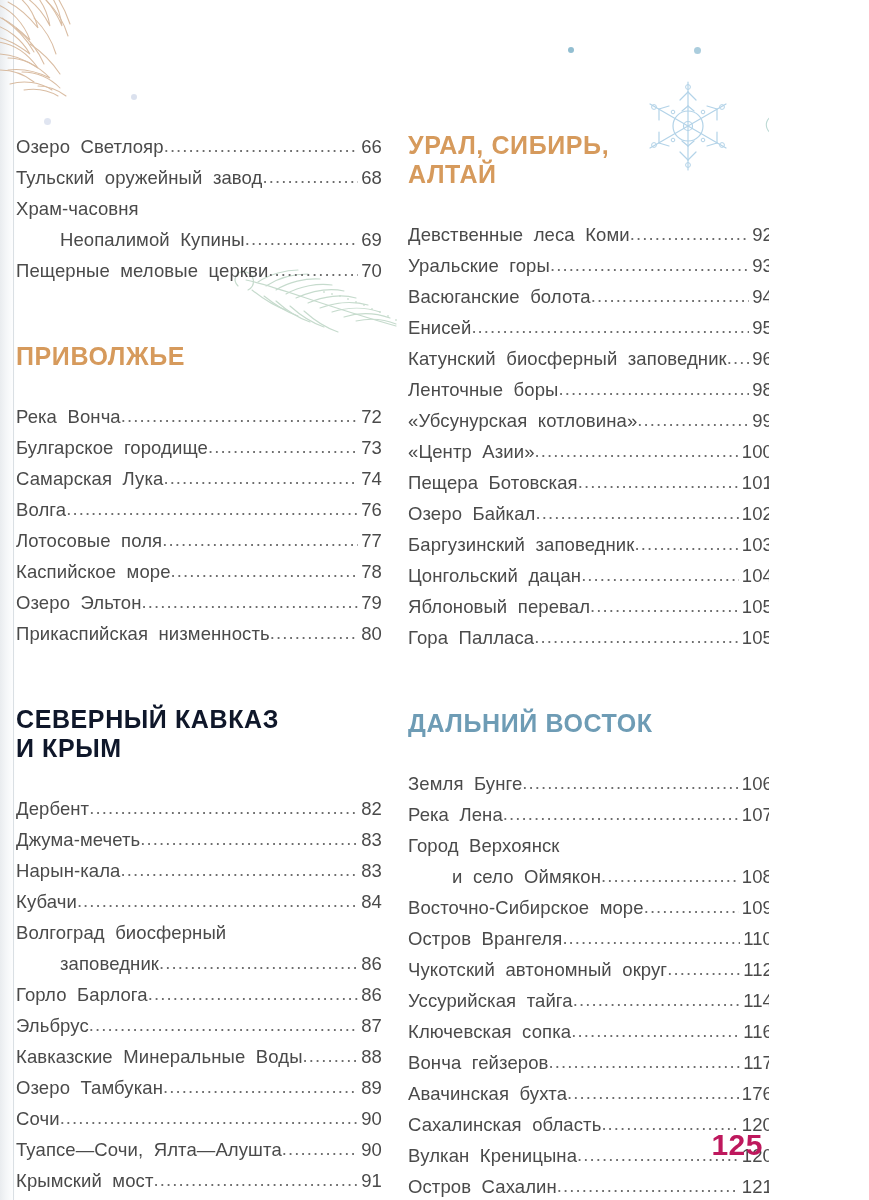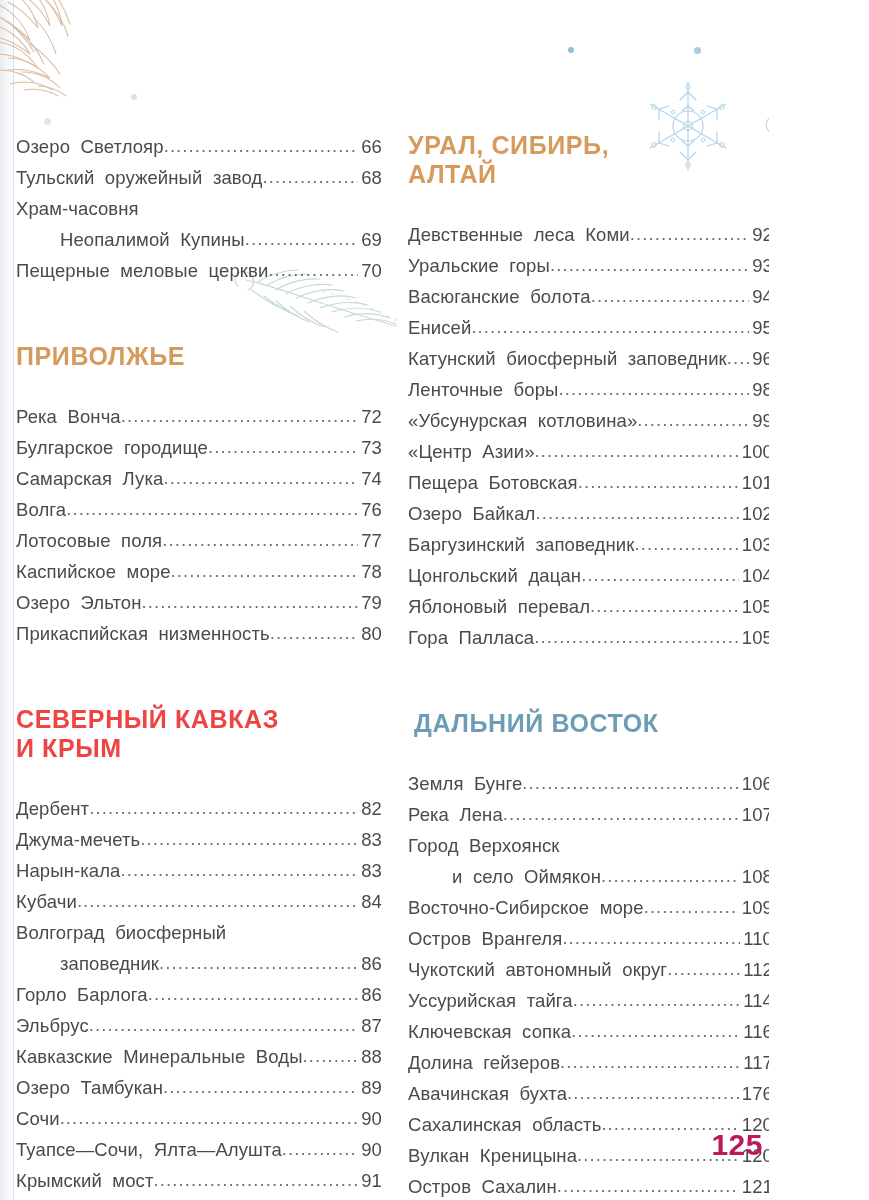--- a/index.html
+++ b/index.html
@@ -50,22 +50,22 @@
   
   .section-heading {
     font-weight: bold;
     font-size: 25px;
     letter-spacing: 0.6px;
     line-height: 1.16;
     text-transform: uppercase;
     white-space: pre-line;
   }
   .sec-orange { color: #d69a5c; }
-  .sec-green  { color: #ef4444; }
-  .sec-blue   { color: #6e9cb5; margin-left: 6px; }
+  .sec-green  { color: #0f172a; }
+  .sec-blue   { color: #6e9cb5; }
   .block-gap-lg { height: 56px; }
   .block-gap-md { height: 30px; }
 
   
   .toc-list { margin: 0; padding: 0; list-style: none; }
   .toc-entry {
     font-size: 18.5px;
     color: #4a4a4a;
     line-height: 31px;
     letter-spacing: 0.1px;
@@ -670,21 +670,21 @@
           </li>
           <li class="toc-entry">
             <div class="entry-row">
               <span class="entry-title">Ключевская  сопка</span>
               <span class="leader"></span>
               <span class="entry-page">116</span>
             </div>
           </li>
           <li class="toc-entry">
             <div class="entry-row">
-              <span class="entry-title">Долина  гейзеров</span>
+              <span class="entry-title">Вонча  гейзеров</span>
               <span class="leader"></span>
               <span class="entry-page">117</span>
             </div>
           </li>
           <li class="toc-entry">
             <div class="entry-row">
               <span class="entry-title">Авачинская  бухта</span>
               <span class="leader"></span>
               <span class="entry-page">176</span>
             </div>

